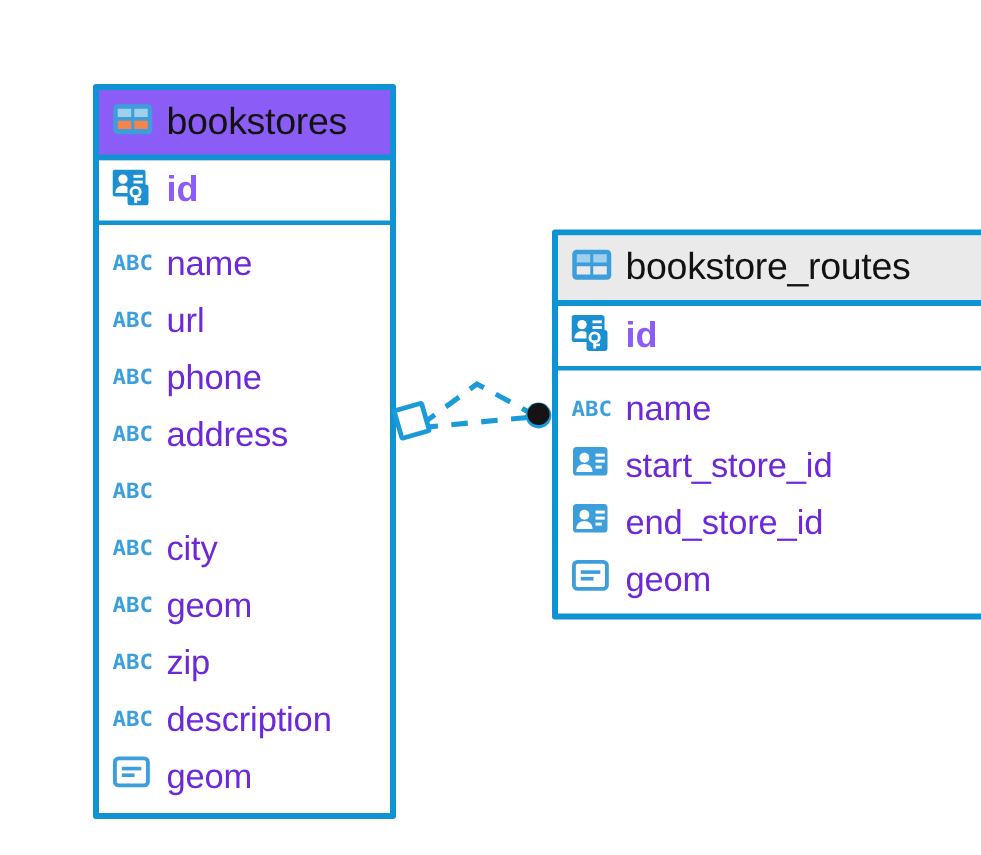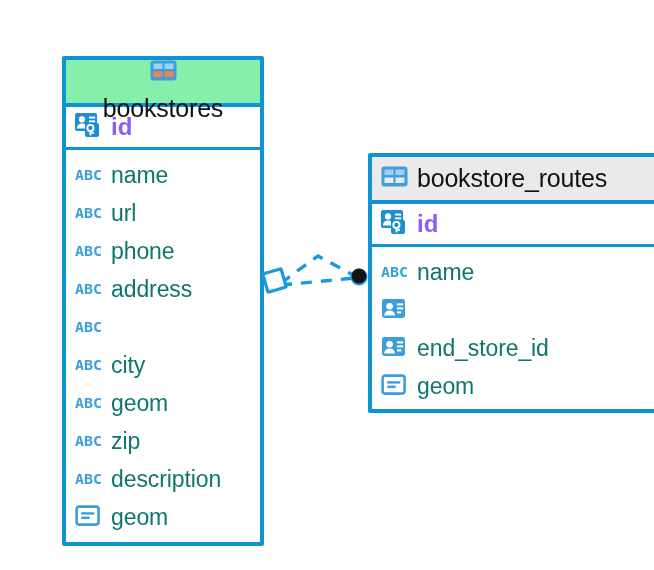--- a/index.html
+++ b/index.html
@@ -22,21 +22,21 @@
     border-radius:2px;
   }
   .entity-header{
     display:flex;align-items:center;
     gap:9px;
     height:47px;
     padding:0 9px;
     box-sizing:border-box;
     border-bottom:4px solid #0f93d2;
   }
-  .entity-header.orange{background:#86efac;flex-direction:column;}
+  .entity-header.orange{background:#8b5cf6;}
   .entity-header.gray{background:#eaeaea;}
   .entity-title{
     font-size:25px;
     color:#121212;
     letter-spacing:-0.2px;
     white-space:nowrap;
   }
 
   .pk-row{
     display:flex;align-items:center;gap:9px;
@@ -46,21 +46,21 @@
     background:#fff;
   }
   .pk-label{font-size:24px;font-weight:bold;color:#8b5cf6;}
 
   .fields{padding:6px 9px 7px 9px;}
   .field-row{
     display:flex;align-items:center;gap:9px;
     height:38px;
   }
   .field-label{
-    font-size:23px;color:#0f766e;
+    font-size:23px;color:#6d28d9;
     white-space:nowrap;letter-spacing:-0.1px;
   }
 
   
   .icon{flex:0 0 auto;display:block;}
   .abc-ico{
     width:27px;height:17px;
     display:flex;align-items:center;justify-content:center;
   }
   .abc-ico svg{display:block;}
@@ -250,20 +250,21 @@
         <span class="icon">
           <svg width="27" height="23" viewBox="0 0 27 23">
             <rect x="1" y="2" width="23" height="19" rx="2.4" fill="#3c9fdb"></rect>
             <circle cx="8.6" cy="9.2" r="3.3" fill="#ffffff"></circle>
             <path d="M3.2 18.6c0-3.2 2.4-5.2 5.4-5.2s5.4 2 5.4 5.2z" fill="#ffffff"></path>
             <rect x="16" y="6.4" width="6.2" height="2" fill="#ffffff"></rect>
             <rect x="16" y="10.4" width="6.2" height="2" fill="#ffffff"></rect>
             <rect x="16" y="14.4" width="4.2" height="2" fill="#ffffff"></rect>
           </svg>
         </span>
+        <span class="field-label">start_store_id</span>
       </div>
 
       <div class="field-row">
         <span class="icon">
           <svg width="27" height="23" viewBox="0 0 27 23">
             <rect x="1" y="2" width="23" height="19" rx="2.4" fill="#3c9fdb"></rect>
             <circle cx="8.6" cy="9.2" r="3.3" fill="#ffffff"></circle>
             <path d="M3.2 18.6c0-3.2 2.4-5.2 5.4-5.2s5.4 2 5.4 5.2z" fill="#ffffff"></path>
             <rect x="16" y="6.4" width="6.2" height="2" fill="#ffffff"></rect>
             <rect x="16" y="10.4" width="6.2" height="2" fill="#ffffff"></rect>

